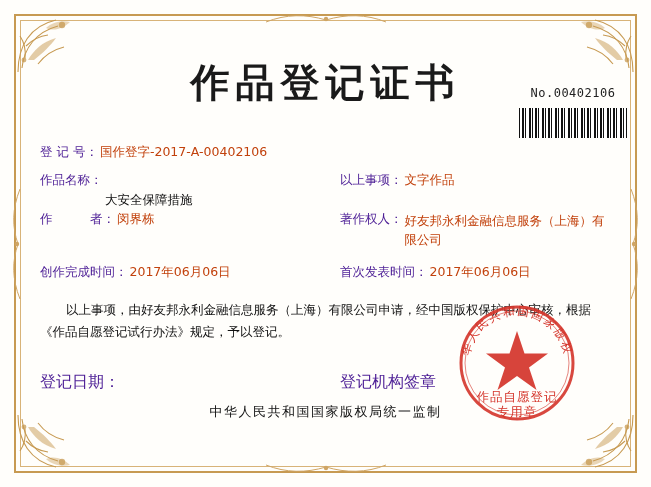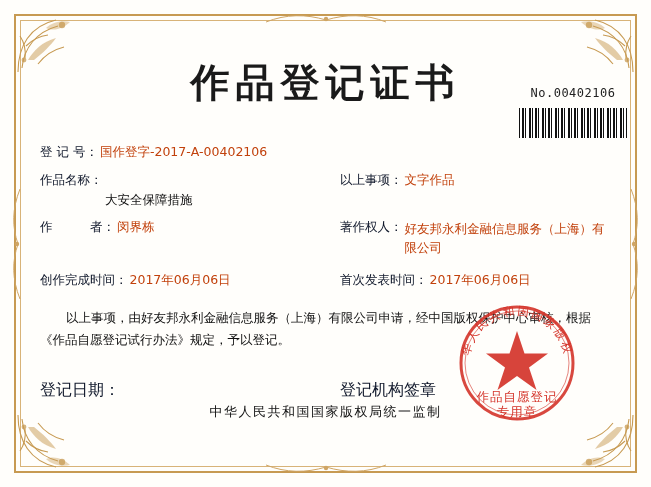--- a/index.html
+++ b/index.html
@@ -84,34 +84,34 @@
     margin-bottom: 11px;
   }
   .col {
     display: flex;
     align-items: flex-start;
   }
   .col-left  { width: 300px; flex: 0 0 300px; }
   .col-right { flex: 1 1 auto; }
   .lbl {
     white-space: nowrap;
-    color: #0f172a;
+    color: #4c1d95;
   }
   .lbl.spaced {
     letter-spacing: 0;
   }
   .val {
     color: #c2410c;
     margin-left: 2px;
   }
   .val-wrap { line-height: 1.55; }
   .indent-line {
     margin-left: 65px;
     margin-top: -8px;
-    margin-bottom: 10px;
+    margin-bottom: 2px;
     font-size: 12.5px;
   }
 
   .paragraph {
     margin-top: 18px;
     font-size: 12.5px;
     line-height: 1.8;
     color: #111;
     text-indent: 26px;
   }

